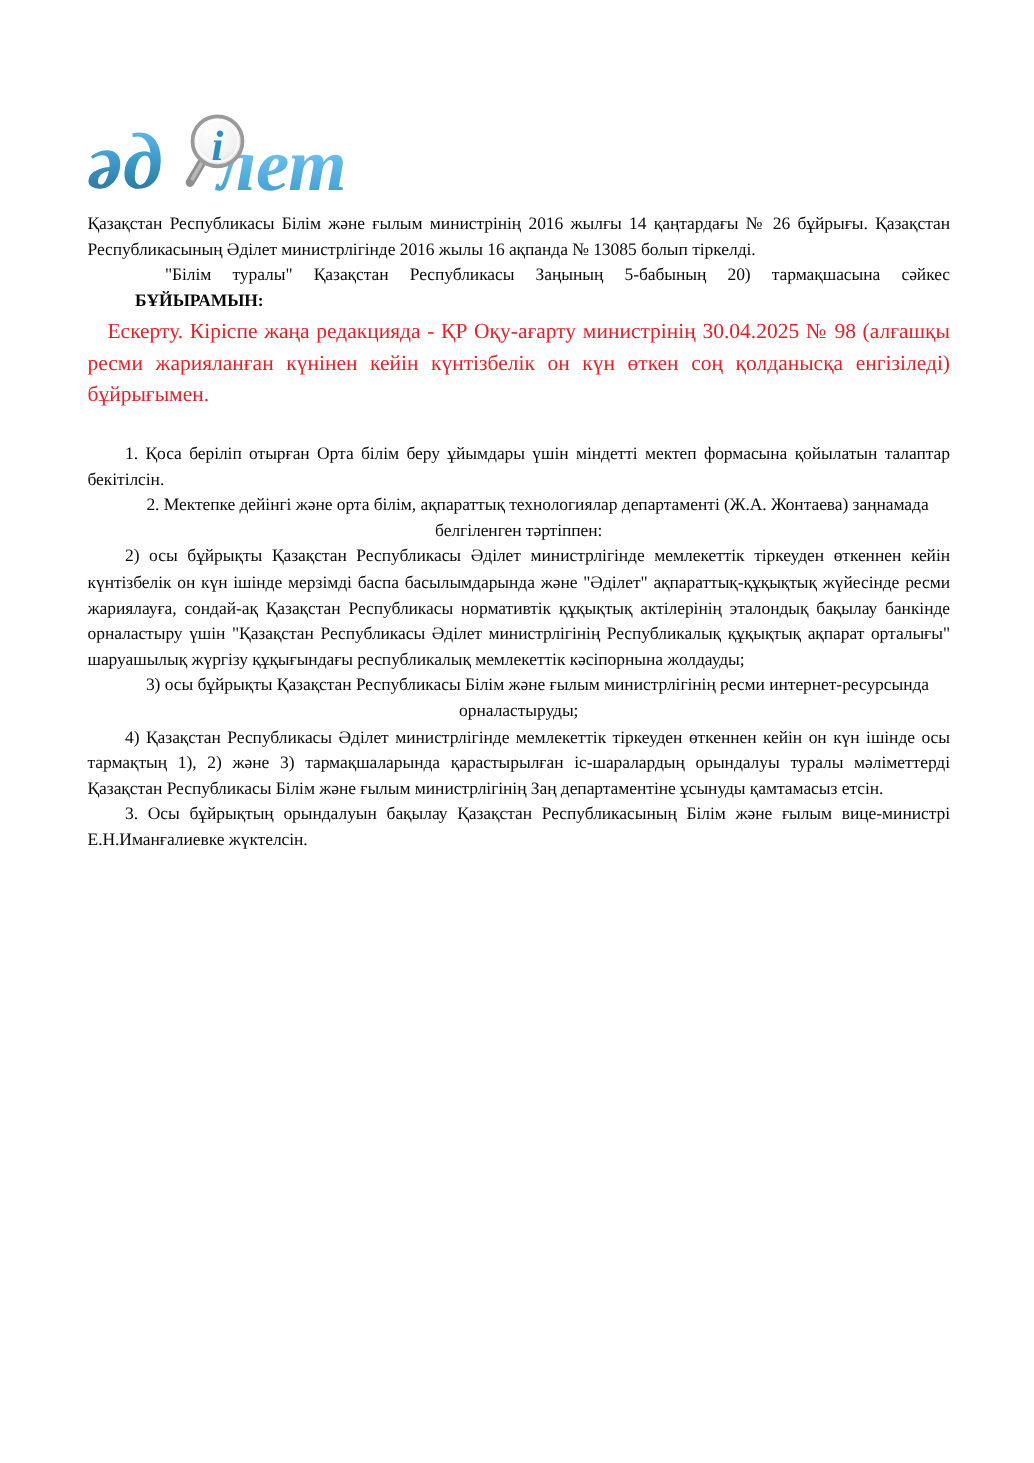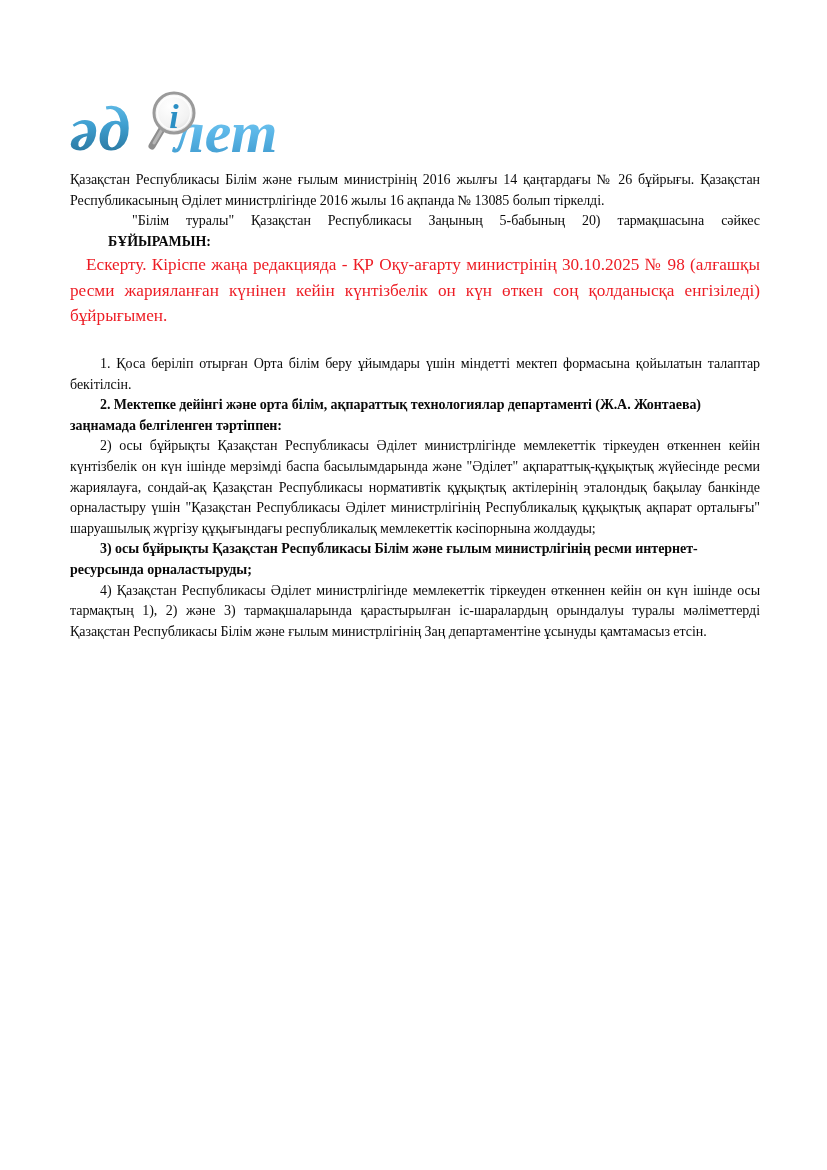--- a/index.html
+++ b/index.html
@@ -50,21 +50,21 @@
     letter-spacing: -0.1px;
   }
   p.para {
     margin: 0;
     font-size: 14px;
     line-height: 1.47;
     text-align: justify;
     text-justify: inter-word;
     letter-spacing: -0.05px;
   }
-  p.para.loose { text-align: left; font-weight: bold; }
+  p.para.loose { text-align: center; }
   .indent-md { text-indent: 30px; }
   .indent-lg { text-indent: 62px; }
   .note {
     color: #ed1c24;
     margin: 0;
     font-size: 17.2px;
     line-height: 1.47;
     text-align: justify;
     text-justify: inter-word;
     text-indent: 16px;
@@ -110,30 +110,31 @@
 
         <text x="104" y="40" text-anchor="middle" font-family="'Liberation Serif','DejaVu Serif',serif" font-size="34" font-style="italic" font-weight="bold" fill="#2b8fc4">i</text>
       </svg>
     </div>
 
 
     <p class="para">Қазақстан Республикасы Білім және ғылым министрінің 2016 жылғы 14 қаңтардағы № 26 бұйрығы. Қазақстан Республикасының Әділет министрлігінде 2016 жылы 16 ақпанда № 13085 болып тіркелді.</p>
 
     <p class="para indent-lg"><span>"Білім туралы" Қазақстан Республикасы Заңының 5-бабының 20) тармақшасына сәйкес </span><span class="b">БҰЙЫРАМЫН:</span></p>
 
-    <p class="note">Ескерту. Кіріспе жаңа редакцияда - ҚР Оқу-ағарту министрінің 30.10.2025 № 98 (алғашқы ресми жарияланған күнінен кейін күнтізбелік он күн өткен соң қолданысқа енгізіледі) бұйрығымен.</p>
+    <p class="note">Ескерту. Кіріспе жаңа редакцияда - ҚР Оқу-ағарту министрінің 30.04.2025 № 98 (алғашқы ресми жарияланған күнінен кейін күнтізбелік он күн өткен соң қолданысқа енгізіледі) бұйрығымен.</p>
 
     <div class="gap-md"></div>
 
     <p class="para indent-md">1. Қоса беріліп отырған Орта білім беру ұйымдары үшін міндетті мектеп формасына қойылатын талаптар бекітілсін.</p>
 
     <p class="para loose indent-md">2. Мектепке дейінгі және орта білім, ақпараттық технологиялар департаменті (Ж.А. Жонтаева) заңнамада белгіленген тәртіппен:</p>
 
 
     <p class="para indent-md">2) осы бұйрықты Қазақстан Республикасы Әділет министрлігінде мемлекеттік тіркеуден өткеннен кейін күнтізбелік он күн ішінде мерзімді баспа басылымдарында және "Әділет" ақпараттық-құқықтық жүйесінде ресми жариялауға, сондай-ақ Қазақстан Республикасы нормативтік құқықтық актілерінің эталондық бақылау банкінде орналастыру үшін "Қазақстан Республикасы Әділет министрлігінің Республикалық құқықтық ақпарат орталығы" шаруашылық жүргізу құқығындағы республикалық мемлекеттік кәсіпорнына жолдауды;</p>
 
     <p class="para loose indent-md">3) осы бұйрықты Қазақстан Республикасы Білім және ғылым министрлігінің ресми интернет-ресурсында орналастыруды;</p>
 
     <p class="para indent-md">4) Қазақстан Республикасы Әділет министрлігінде мемлекеттік тіркеуден өткеннен кейін он күн ішінде осы тармақтың 1), 2) және 3) тармақшаларында қарастырылған іс-шаралардың орындалуы туралы мәліметтерді Қазақстан Республикасы Білім және ғылым министрлігінің Заң департаментіне ұсынуды қамтамасыз етсін.</p>
 
+    <p class="para indent-md">3. Осы бұйрықтың орындалуын бақылау Қазақстан Республикасының Білім және ғылым вице-министрі Е.Н.Иманғалиевке жүктелсін.</p>
 
   </div>
 </div>
 
 </body></html>

